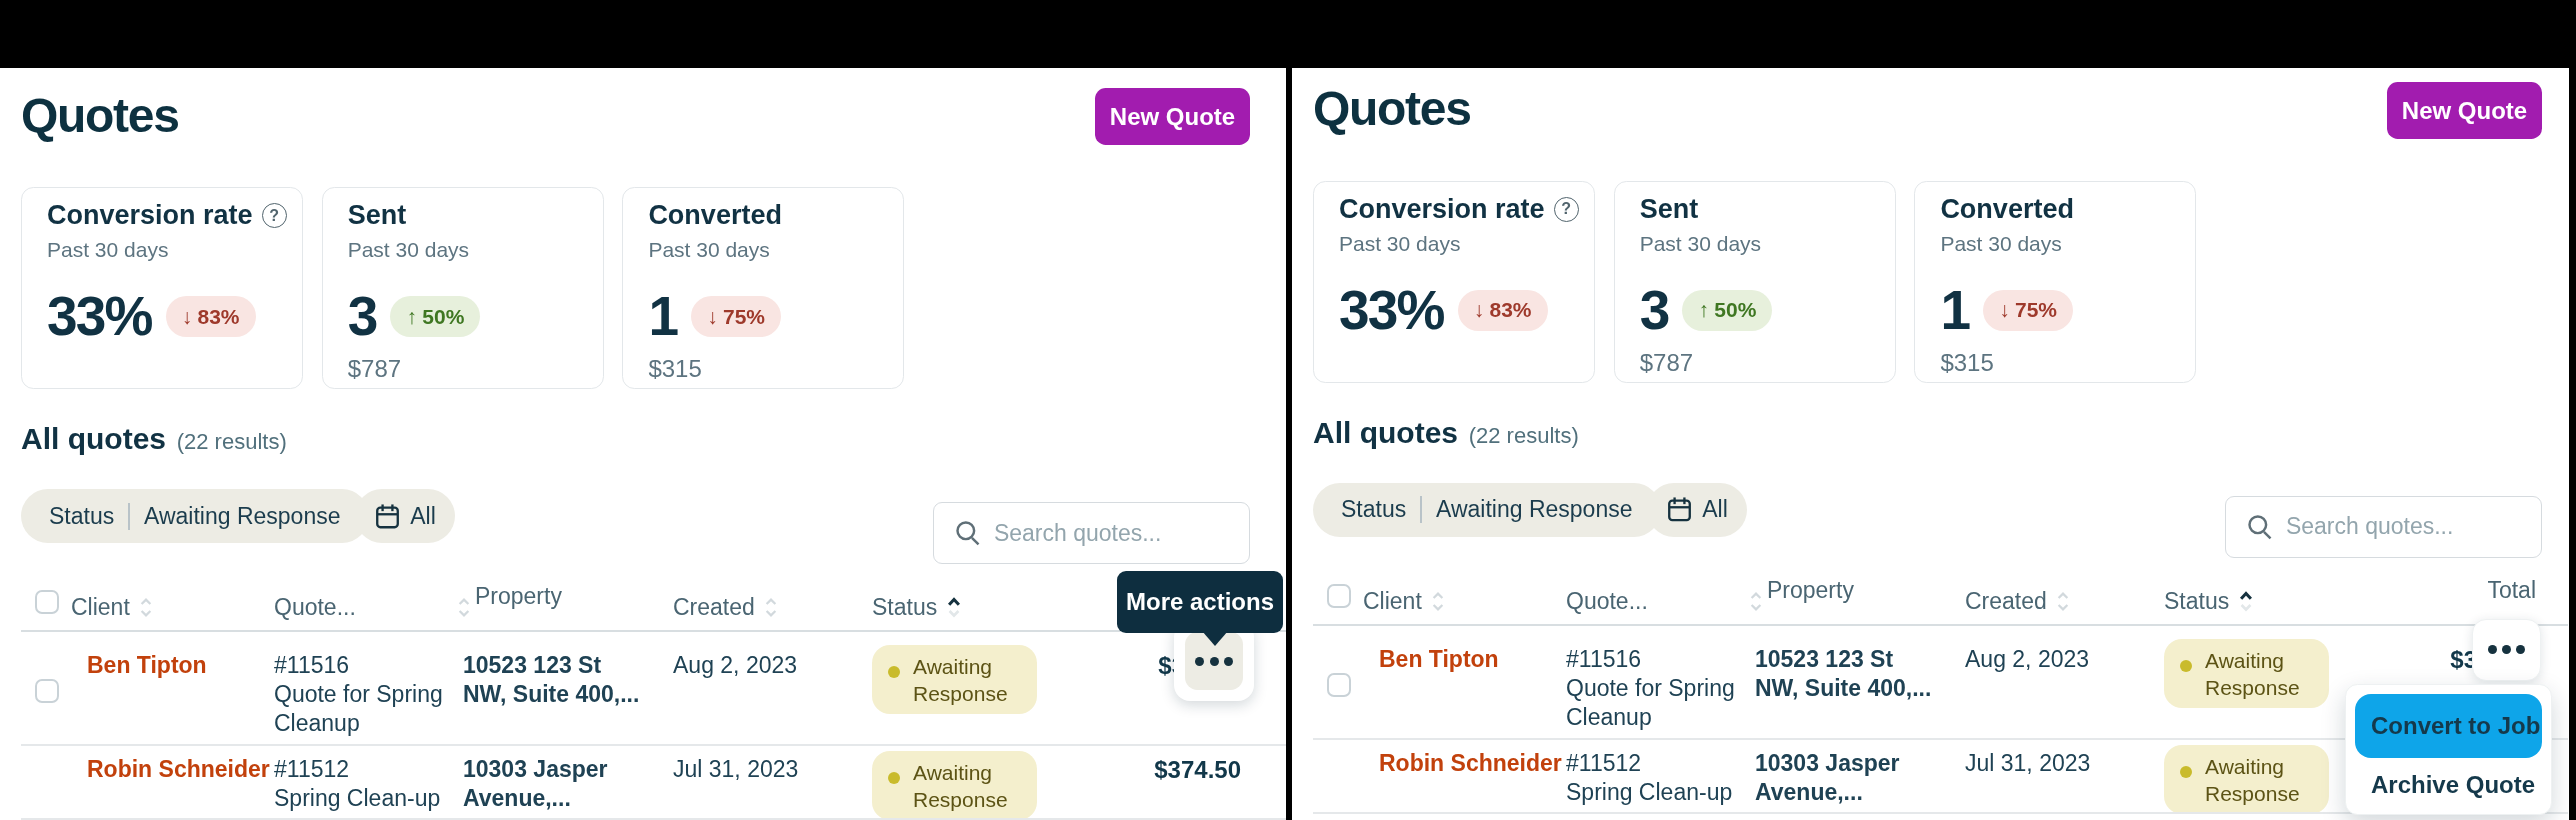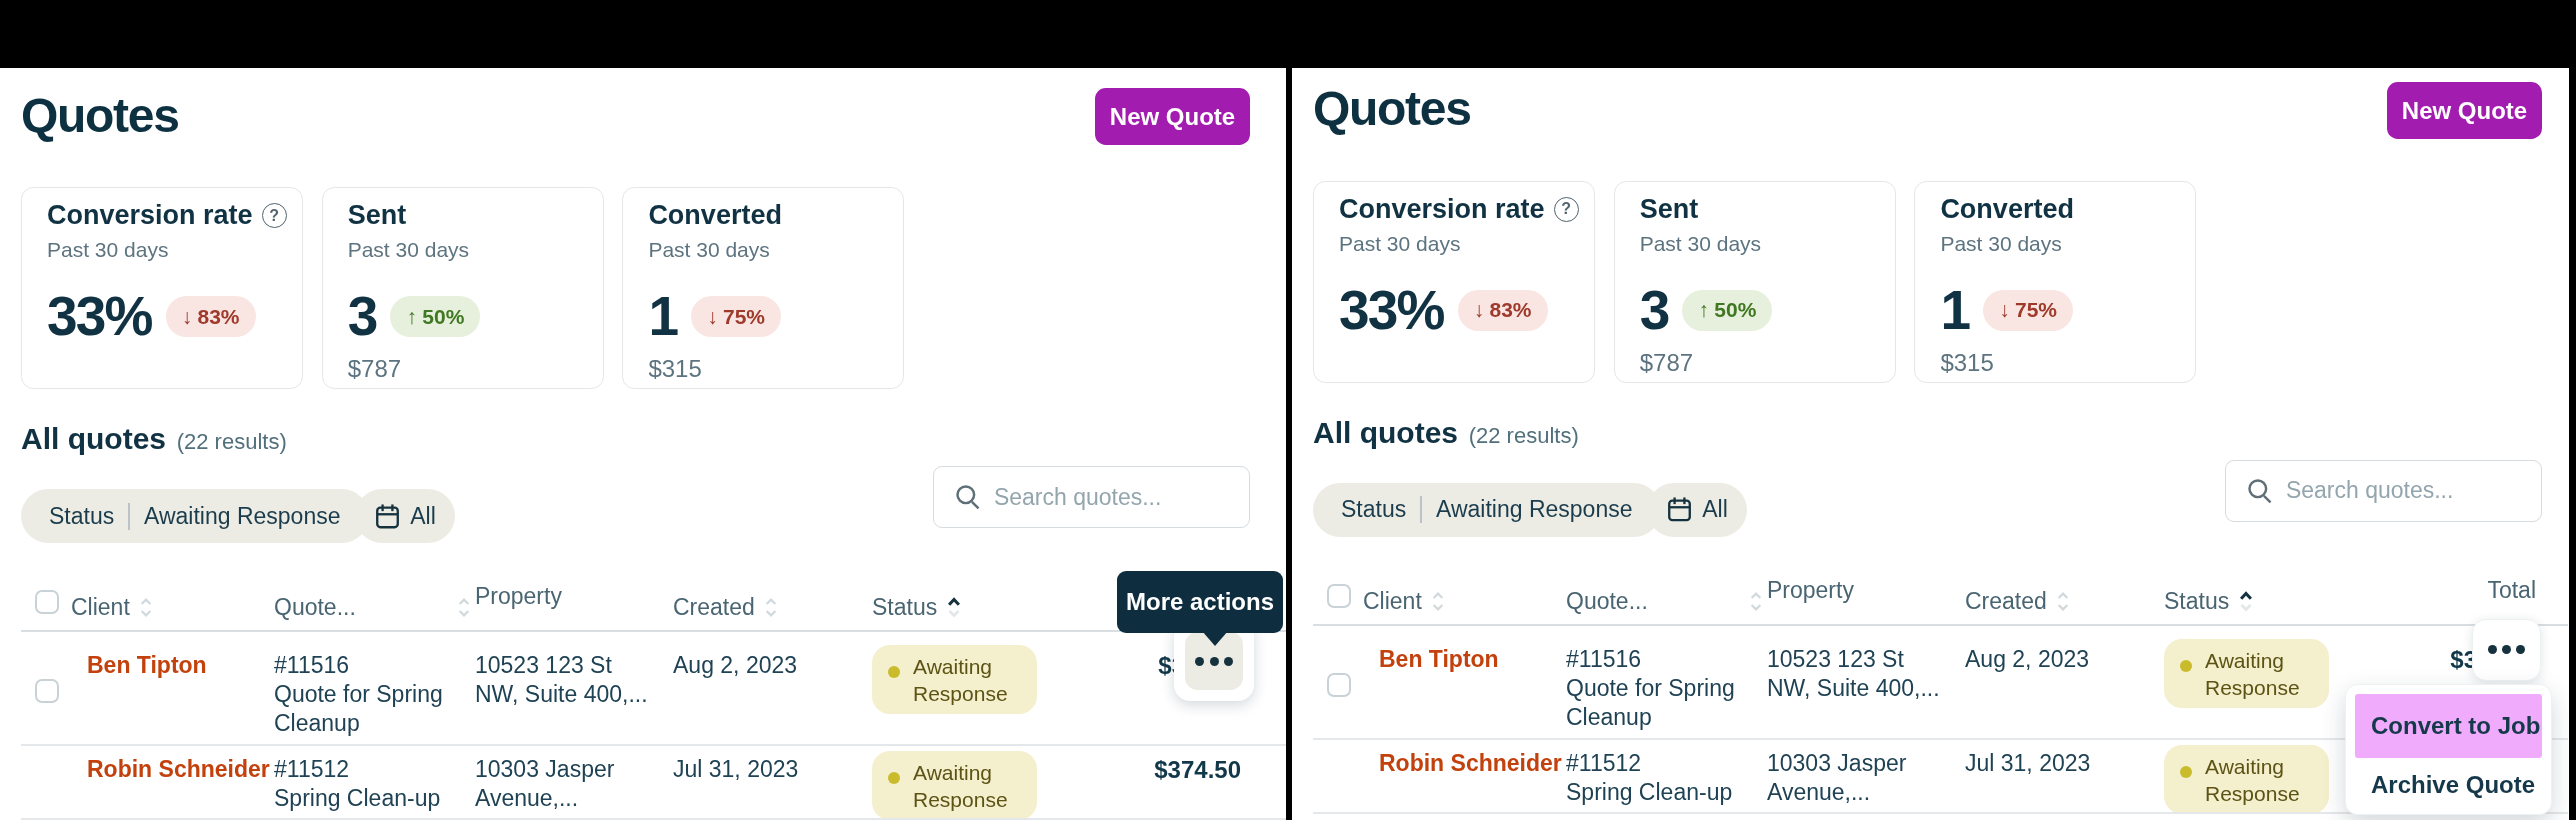--- a/index.html
+++ b/index.html
@@ -45,21 +45,21 @@
                 color:#113243; white-space:nowrap; }
   .count { font-size:22px; font-weight:400; color:#51707c; margin-left:10.7px; }
 
   .pill { position:absolute; top:421px; height:54px; background:#edece4; border-radius:27.5px;
           display:flex; align-items:center; font-size:23px; color:#1b3c4d; cursor:pointer;
           white-space:nowrap; }
   .pill.status-pill { left:21px; padding:0 28px; gap:14px; }
   .pill-sep { width:1.8px; height:27px; background:#b9c3c8; }
   .pill.date-pill { left:355px; padding:0 19.5px; gap:10.7px; }
 
-  .search { position:absolute; right:36px; top:398px; width:317px; height:62px;
+  .search { position:absolute; right:36px; top:434px; width:317px; height:62px;
             border:1.8px solid #d6dbdf; border-radius:9px; background:#fff;
             display:flex; align-items:center; gap:12.4px; padding-left:19.5px; }
   .search input { border:none; outline:none; font-size:23px; color:#1f4254; width:240px;
                   font-family:inherit; background:transparent; }
   .search input::placeholder { color:#93a5ad; }
 
   .th { position:absolute; top:526px; font-size:23px; color:#4a6572; display:flex;
         align-items:center; gap:9px; white-space:nowrap; }
   .th.c-client   { left:71px; }
   .th.c-quote    { left:274px;gap:44px; }
@@ -72,21 +72,21 @@
               border-radius:7px; background:#fff; cursor:pointer; }
   .cb-header { left:35px; top:522px; }
   .cb-row1   { left:35px; top:611px; }
   .header-line { position:absolute; left:21px; right:0; top:562px; height:1.8px; background:#d8dee1; }
   .row-divider { position:absolute; left:21px; right:0; height:1.8px; background:#e5e8ea; }
   .div-r1 { top:676px; } .div-r2 { top:750px; }
 
   .cell { position:absolute; font-size:23px; color:#1f4254; line-height:29px; white-space:nowrap; }
   .cell.name { font-weight:700; color:#c2410c;margin-left:16px; }
   .r1 { top:583px; } .r2 { top:687px; }
-  .col-client { left:71px; } .col-quote { left:274px; } .col-property { left:475px; }
+  .col-client { left:71px; } .col-quote { left:274px; } .col-property { left:463px;font-weight:bold; }
   .col-created { left:673px; }
   .cell.total { font-weight:700; color:#12384a; font-size:24px; text-align:right; }
   .t-r1 { left:1093px; width:92px; } .t-r2 { left:1093px; width:148px; }
 
   .badge { position:absolute; left:872px; width:165px; height:69px; background:#f4efcd;
            border-radius:18px; }
   .badge .bdot { position:absolute; left:16px; top:21px; width:12.4px; height:12.4px;
                  border-radius:50%; background:#c9bb2c; }
   .badge .blines { position:absolute; left:41px; top:8px; font-size:21px; line-height:27px;
                    color:#5c5315; white-space:nowrap; }
@@ -109,21 +109,21 @@
   .tooltip-caret { position:absolute; left:1202px; top:563px; width:0; height:0; z-index:6;
              border-left:13.3px solid transparent; border-right:13.3px solid transparent;
              border-top:15px solid #0e2e3f; }
 
   .menu { position:absolute; left:1053px; top:622px; width:207px; height:131px; background:#fff;
           border-radius:12.4px; border:0.9px solid #eef1f2; box-shadow:0 9px 25px rgba(10,40,55,.18);
           z-index:7; }
   .menu-item { position:absolute; left:9px; right:9px; display:flex; align-items:center;
                padding-left:16px; font-size:24px; font-weight:600; color:#15394b;
                cursor:pointer; white-space:nowrap; }
-  .menu-item.hl { top:9px; height:64px; background:#f0abfc; border-radius:3px; }
+  .menu-item.hl { top:9px; height:64px; background:#0ea5e9; border-radius:16px; }
   .menu-item.plain { top:75px; height:50px; }
 
   .sort { flex:none; } .cal-icon, .search-icon { flex:none; display:block; }
 </style>
 </head>
 <body>
 
 <div class="stage">
   <div class="topbar"></div>
 

